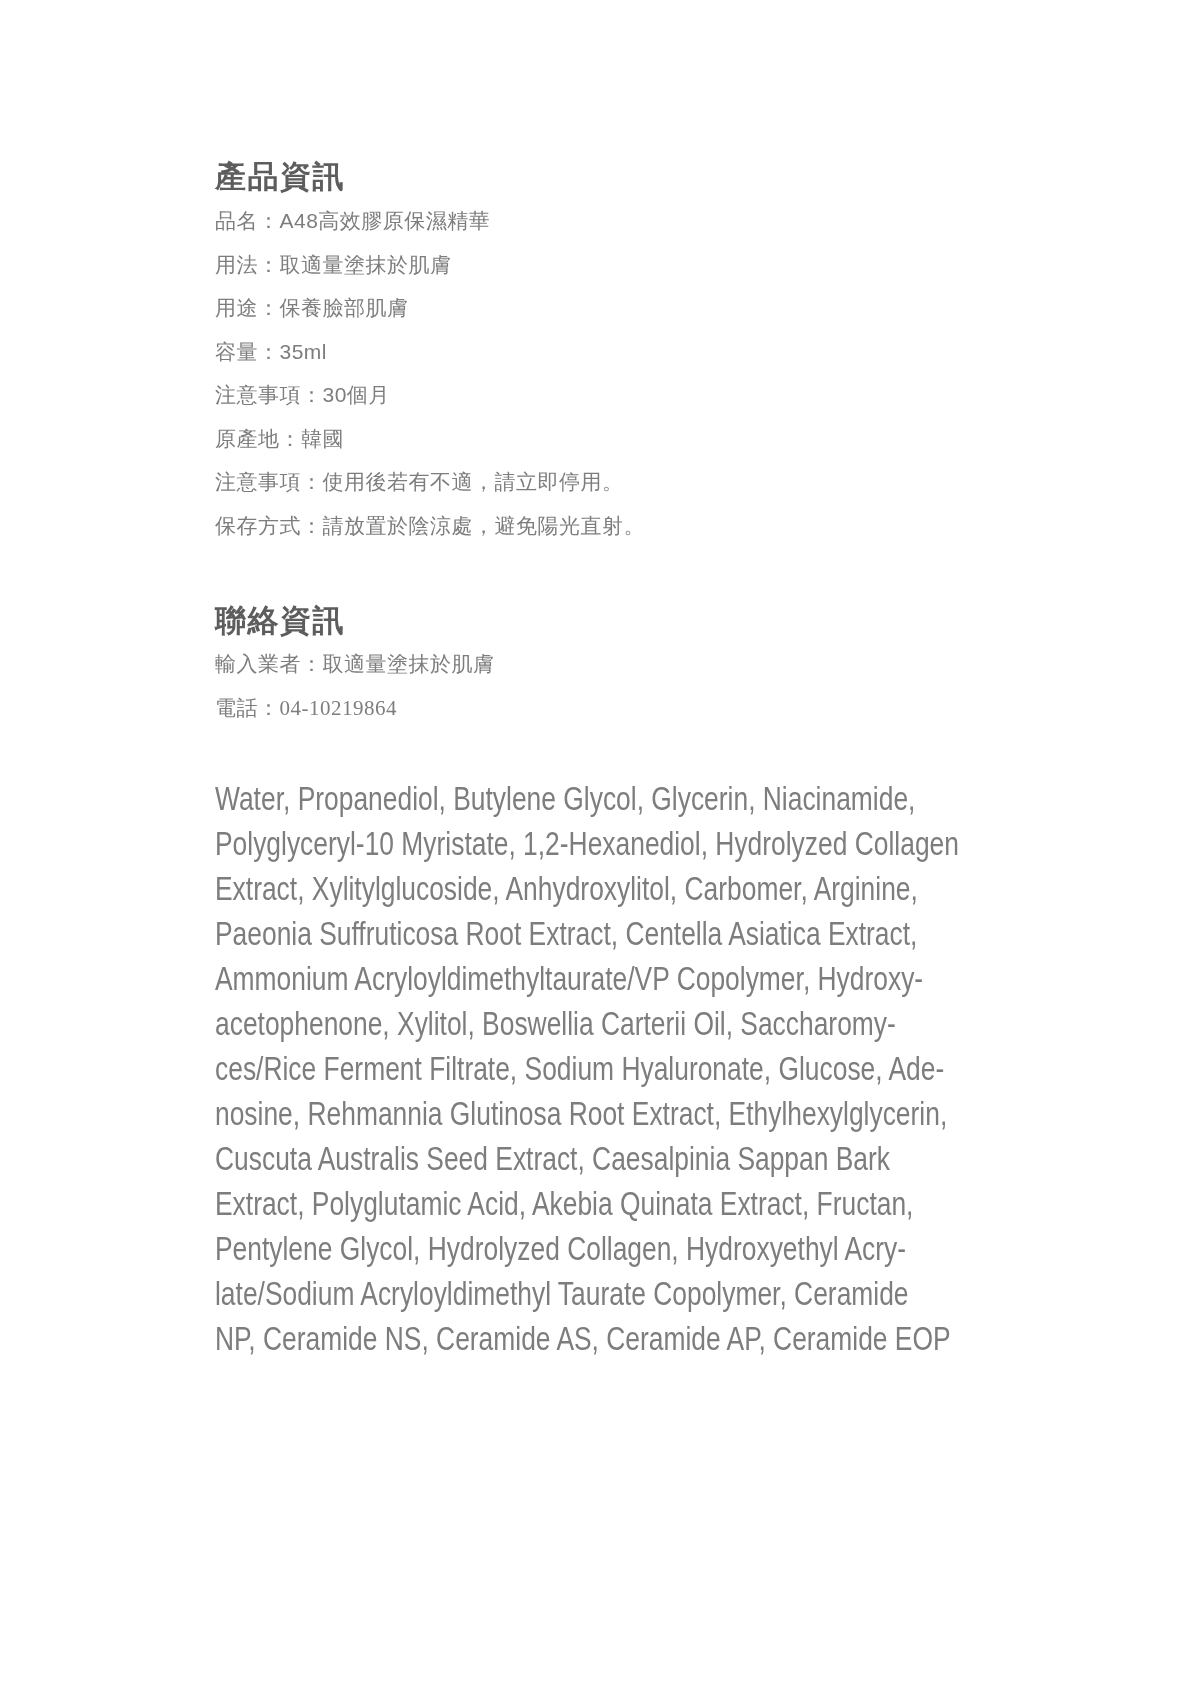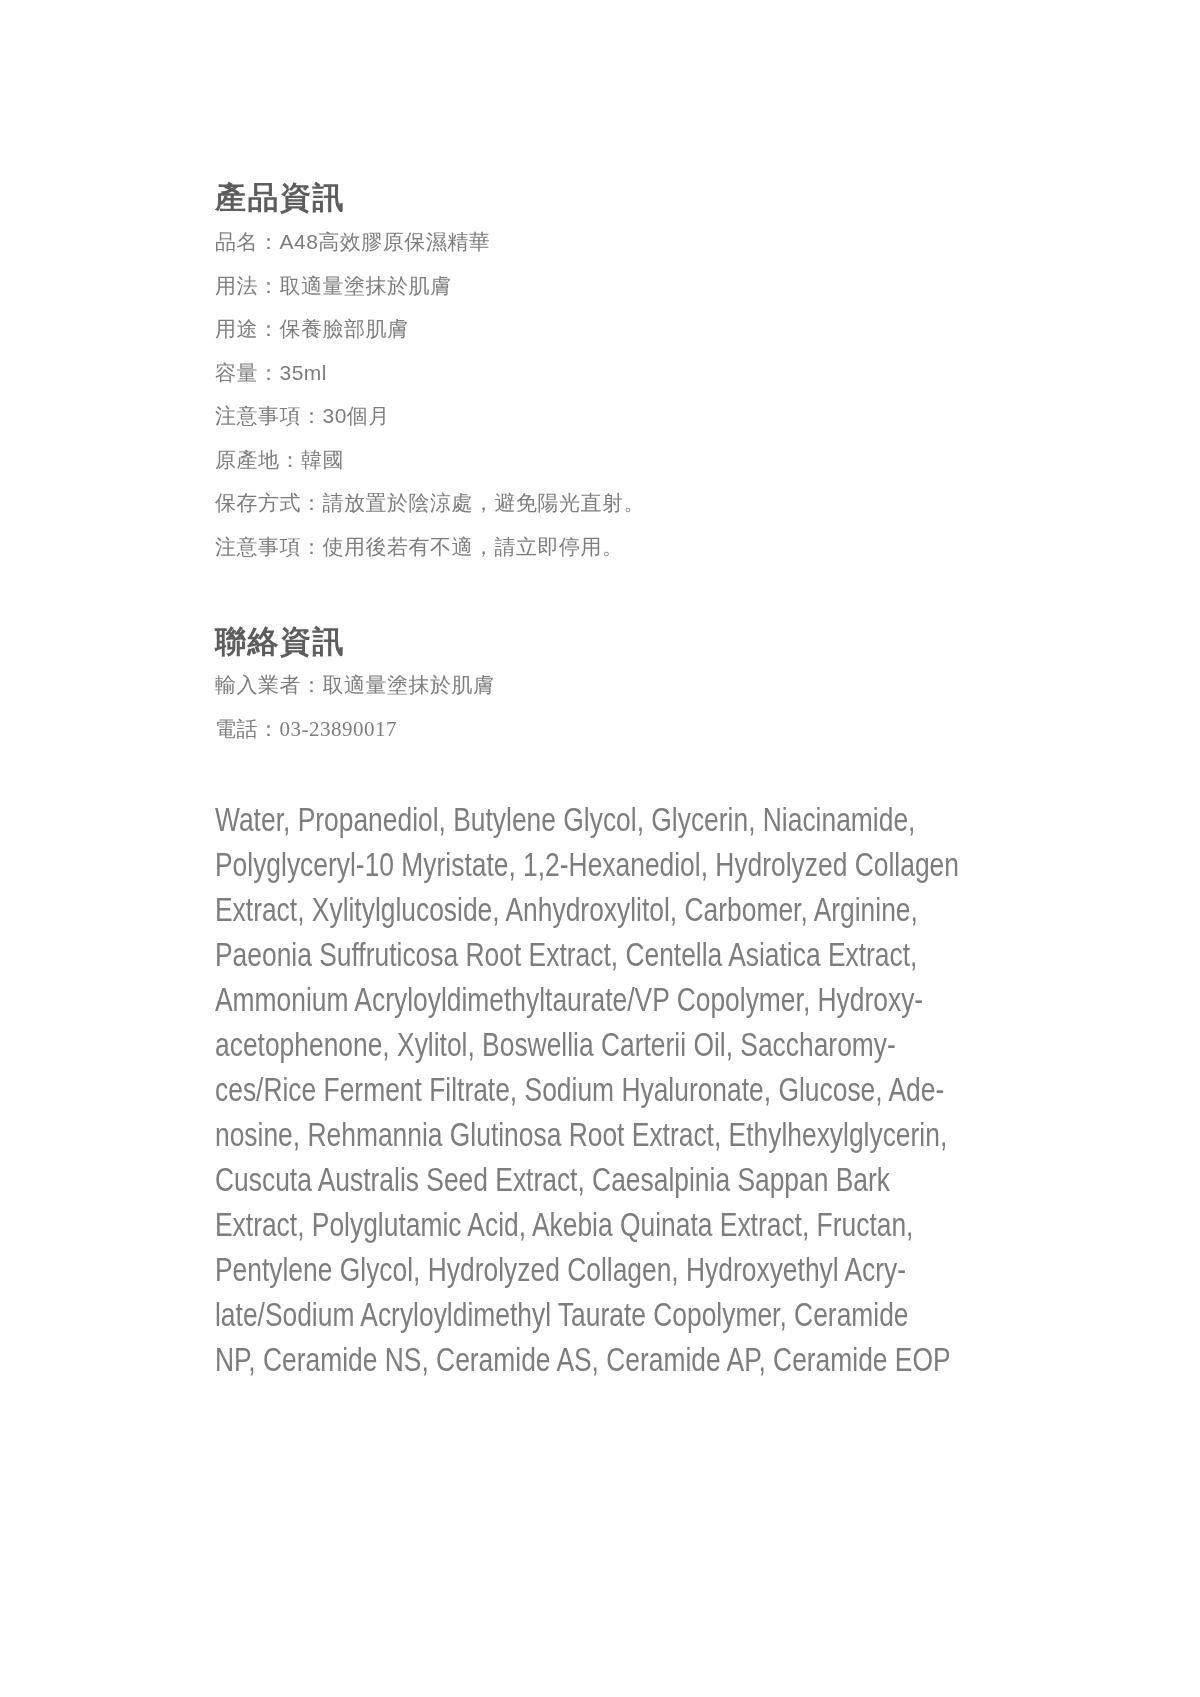--- a/index.html
+++ b/index.html
@@ -10,21 +10,21 @@
     width: 1200px;
     height: 1697px;
     background: var(--bg-color, #ffffff);
     font-family: "Liberation Sans", sans-serif;
     position: relative;
     overflow: hidden;
   }
   .doc {
     position: absolute;
     left: 215px;
-    top: 176px;
+    top: 155px;
     width: 920px;
   }
   .section {
     margin: 0 0 52px 0;
   }
   .section:nth-of-type(2) {
     margin-bottom: 46px;
     font-family: Liberation Serif, serif;
   }
   .heading {
@@ -60,30 +60,30 @@
 <div class="doc" id="doc">
   <section class="section">
     <h2 class="heading">產品資訊</h2>
     <div class="lines">
         <div class="line cjk">品名：A48高效膠原保濕精華</div>
         <div class="line cjk">用法：取適量塗抹於肌膚</div>
         <div class="line cjk">用途：保養臉部肌膚</div>
         <div class="line cjk">容量：35ml</div>
         <div class="line cjk">注意事項：30個月</div>
         <div class="line cjk">原產地：韓國</div>
+        <div class="line cjk">注意事項：使用後若有不適，請立即停用。</div>
         <div class="line cjk">保存方式：請放置於陰涼處，避免陽光直射。</div>
-        <div class="line cjk">注意事項：使用後若有不適，請立即停用。</div>
       </div>
   </section>
 
   <section class="section">
     <h2 class="heading">聯絡資訊</h2>
     <div class="lines">
         <div class="line cjk">輸入業者：取適量塗抹於肌膚</div>
-        <div class="line cjk">電話：03-23890017</div>
+        <div class="line cjk">電話：04-10219864</div>
       </div>
   </section>
 
   <section class="section">
     <div class="lines">
         <div class="line latin">Water, Propanediol, Butylene Glycol, Glycerin, Niacinamide,</div>
         <div class="line latin">Polyglyceryl-10 Myristate, 1,2-Hexanediol, Hydrolyzed Collagen</div>
         <div class="line latin">Extract, Xylitylglucoside, Anhydroxylitol, Carbomer, Arginine,</div>
         <div class="line latin">Paeonia Suffruticosa Root Extract, Centella Asiatica Extract,</div>
         <div class="line latin">Ammonium Acryloyldimethyltaurate/VP Copolymer, Hydroxy-</div>

